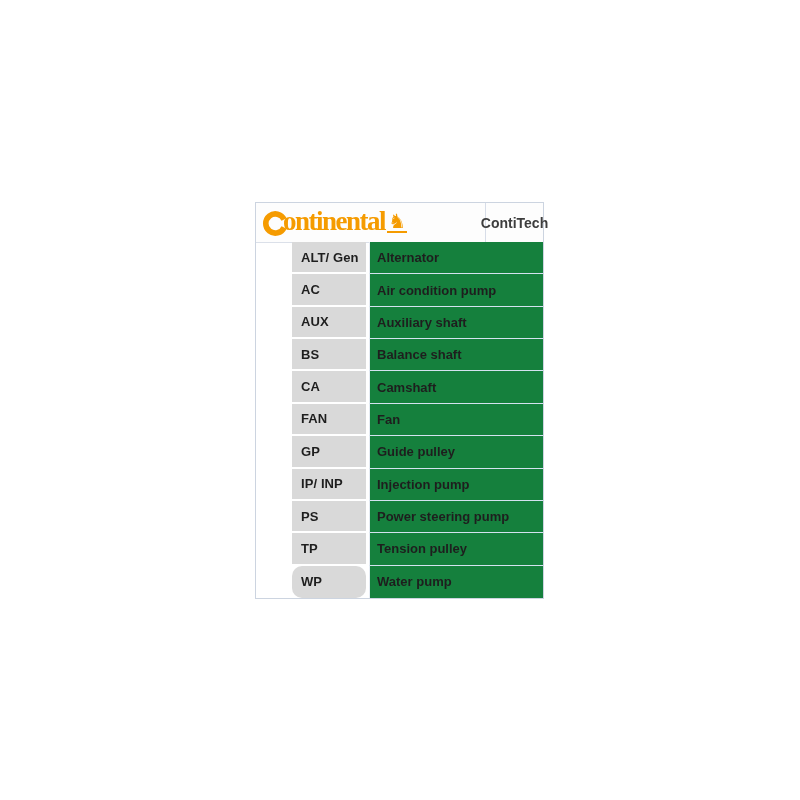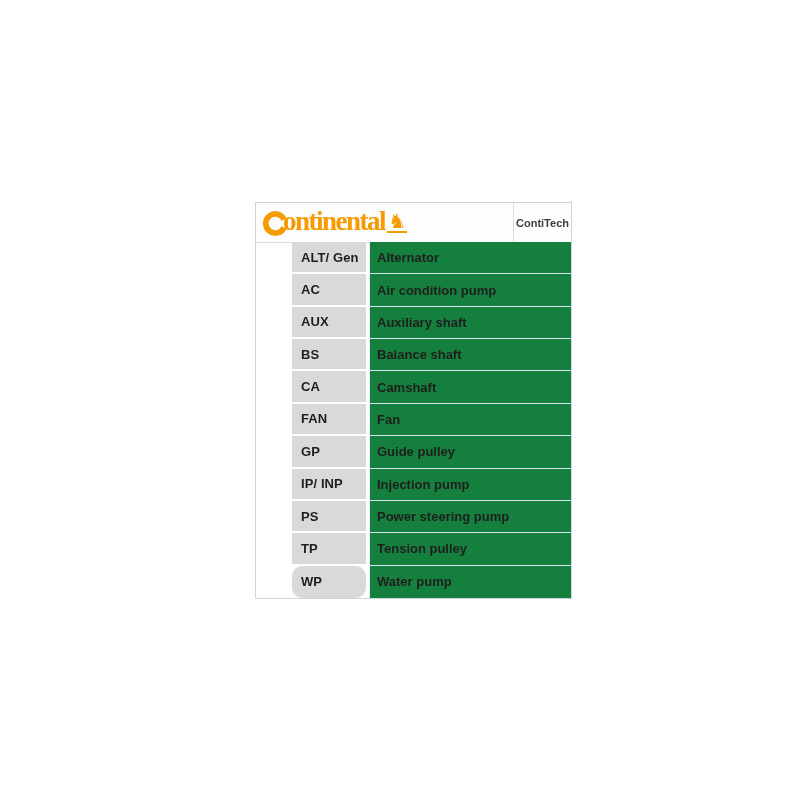--- a/index.html
+++ b/index.html
@@ -14,21 +14,21 @@
   .stage {
     position: relative;
     width: 800px;
     height: 800px;
     background: #ffffff;
   }
   .card {
     position: absolute;
     left: 255px;
     top: 202px;
-    width: 317px;
+    width: 289px;
     height: 397px;
     box-sizing: border-box;
     border: 1px solid #ccd4e0;
     background: #ffffff;
   }
   .header {
     height: 39px;
     display: flex;
     align-items: stretch;
     border-bottom: 1px solid #dbe0e9;
@@ -67,21 +67,21 @@
     border-bottom: 2px solid #F59B00;
     position: relative;
     top: -1px;
   }
   .subbrand {
     width: 57px;
     border-left: 1px solid #d7dde8;
     display: flex;
     align-items: center;
     justify-content: center;
-    font-size: 11px;
+    font-size: 14px;
     font-weight: bold;
     color: #3d3d3d;
     background: #fdfdfd;
   }
   .rows {
     position: absolute;
     top: 39px;
     bottom: 0;
     left: 0;
     right: 0;

